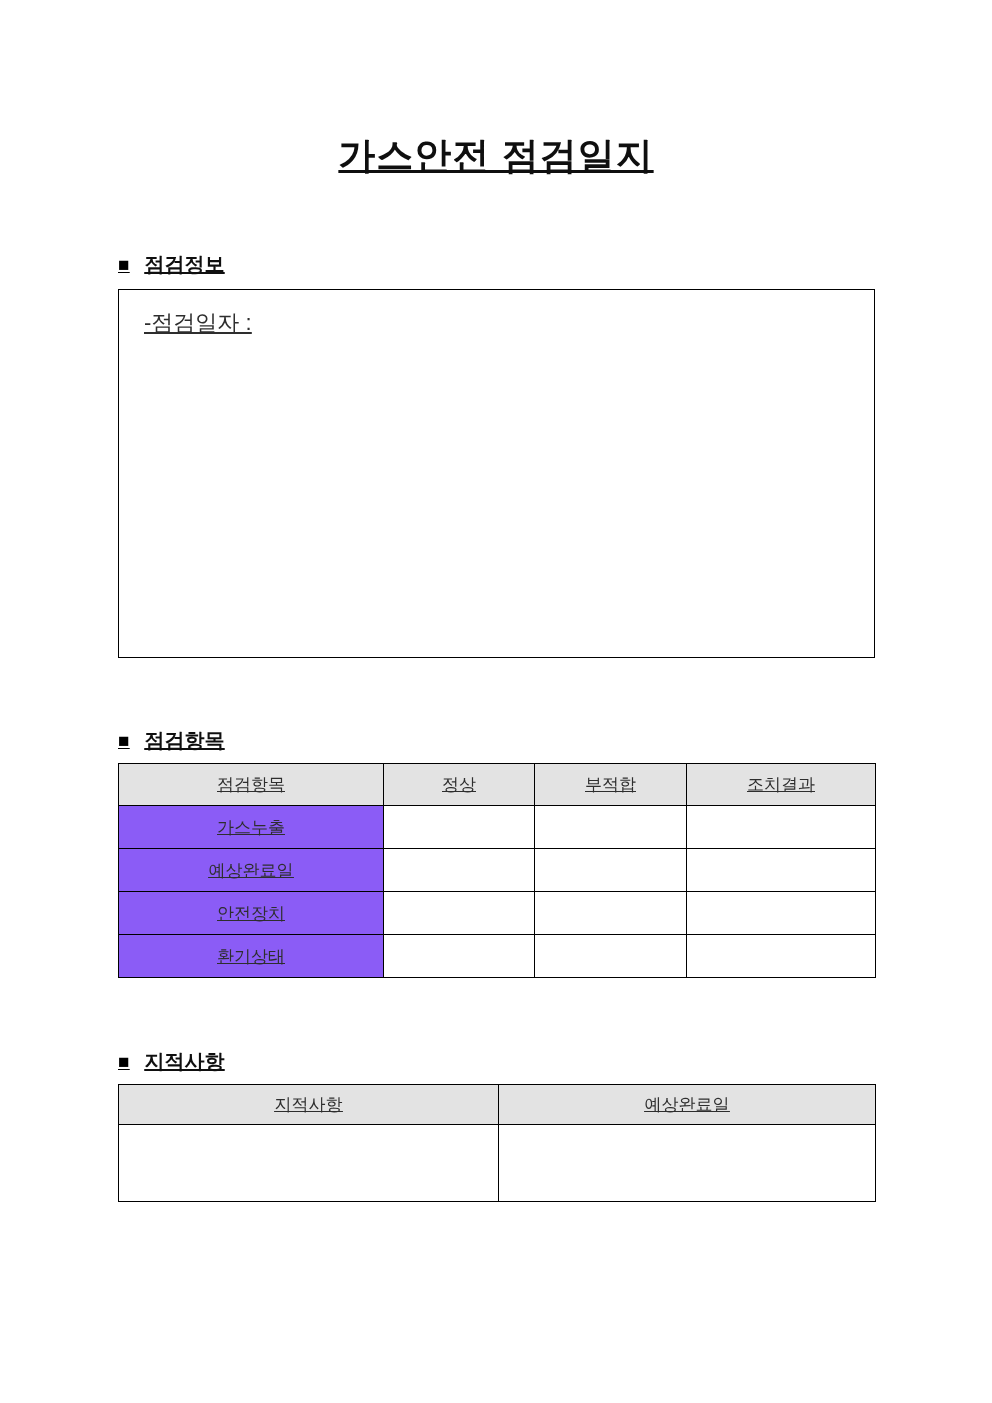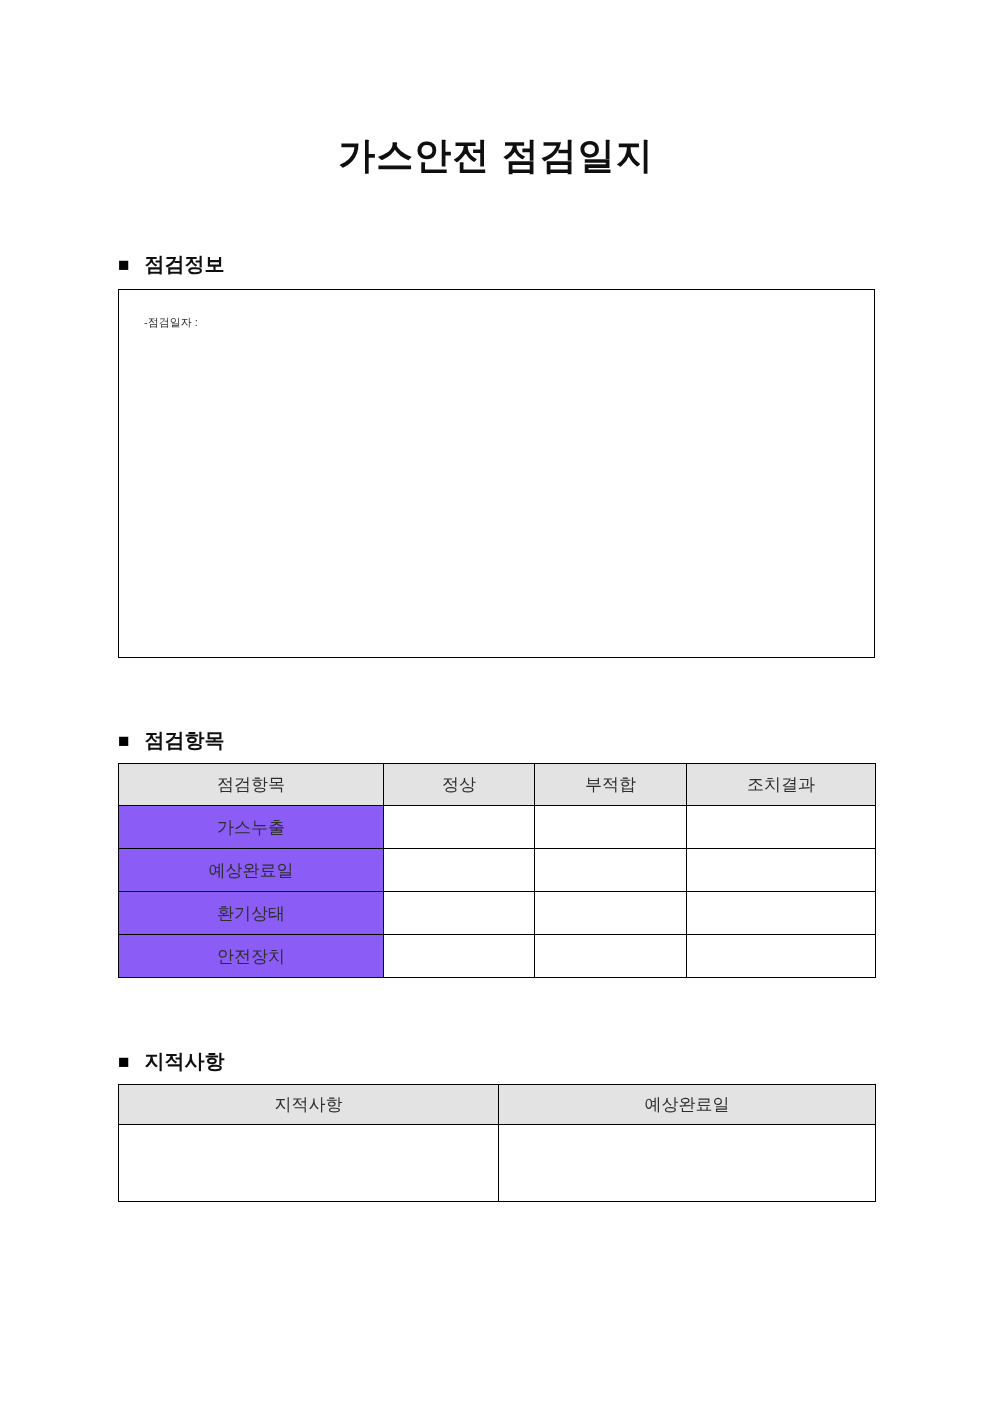--- a/index.html
+++ b/index.html
@@ -1,15 +1,15 @@
 <!DOCTYPE html>
 <html><head>
 <meta charset="utf-8">
 <style>
-  * { margin: 0; padding: 0; box-sizing: border-box; }
+  * { margin: 0; padding: 0; box-sizing: border-box; text-decoration: underline; }
   html, body { background: #ffffff; }
   .page {
     position: relative;
     width: 992px;
     height: 1403px;
     background: #ffffff;
     font-family: "Liberation Sans", "DejaVu Sans", sans-serif;
     color: #2e2e2e;
     overflow: hidden;
   }
@@ -53,21 +53,21 @@
     position: absolute;
     left: 118px;
     top: 289px;
     width: 757px;
     height: 369px;
     border: 1.5px solid #000000;
     background: #ffffff;
     padding: 19px 20px 0 25px;
   }
   .info-line {
-    font-size: 11px;
+    font-size: 22px;
     line-height: 27px;
     color: #2e2e2e;
     white-space: pre;
   }
 
   
   table {
     position: absolute;
     left: 118px;
     border-collapse: collapse;
@@ -135,27 +135,27 @@
         <td></td>
         <td></td>
       </tr>
       <tr>
         <td class="row-label">예상완료일</td>
         <td></td>
         <td></td>
         <td></td>
       </tr>
       <tr>
-        <td class="row-label">환기상태</td>
+        <td class="row-label">안전장치</td>
         <td></td>
         <td></td>
         <td></td>
       </tr>
       <tr>
-        <td class="row-label">안전장치</td>
+        <td class="row-label">환기상태</td>
         <td></td>
         <td></td>
         <td></td>
       </tr>
     </tbody>
   </table>
 
   <div class="section-heading heading-actions">
     <span class="marker">■</span>
     <span>지적사항</span>

